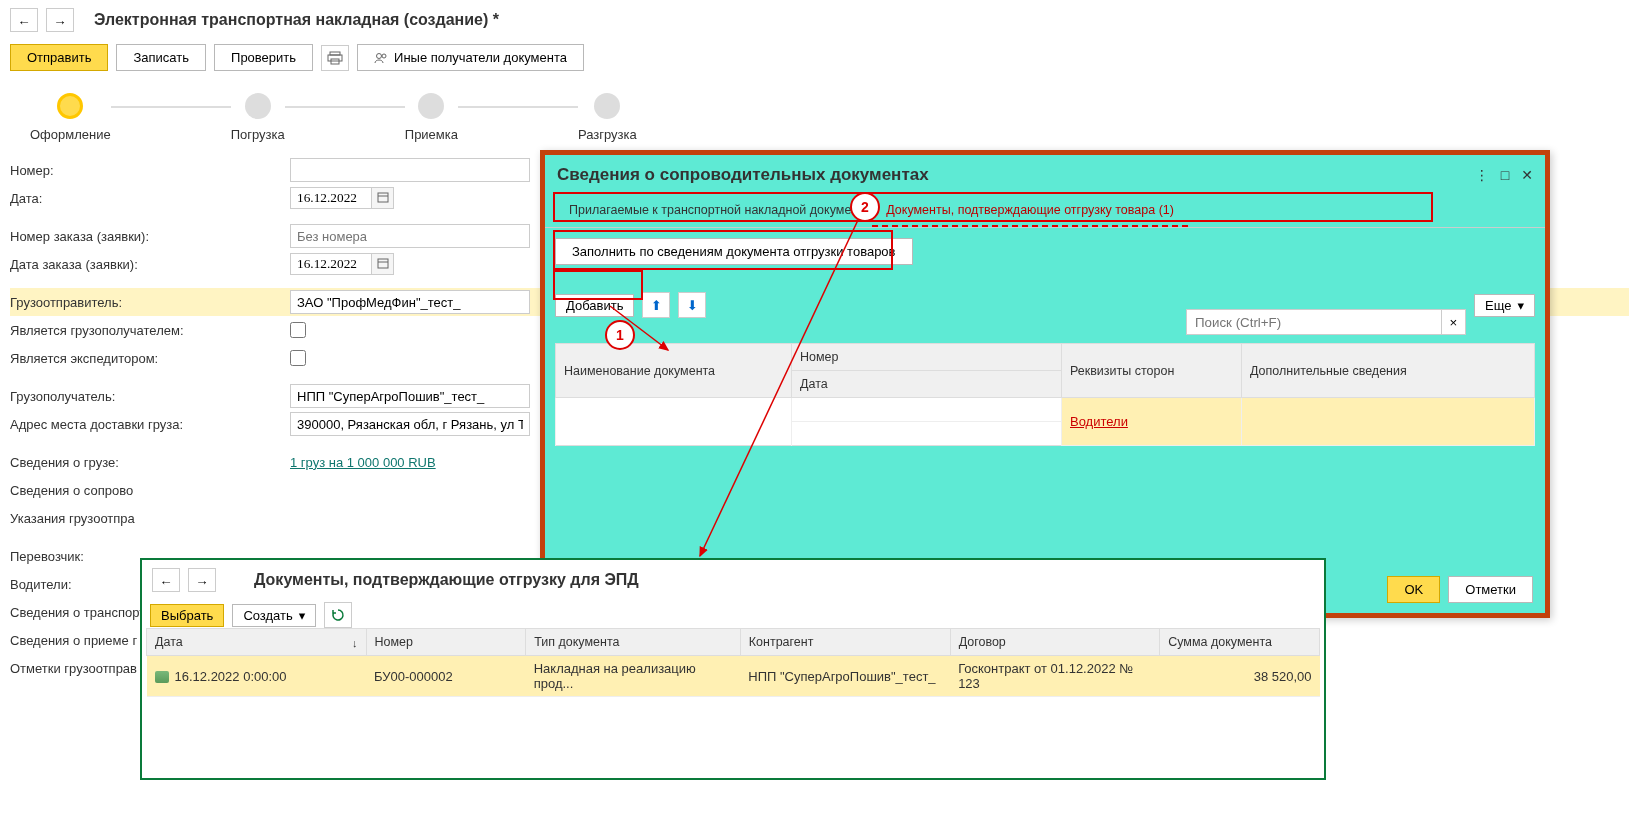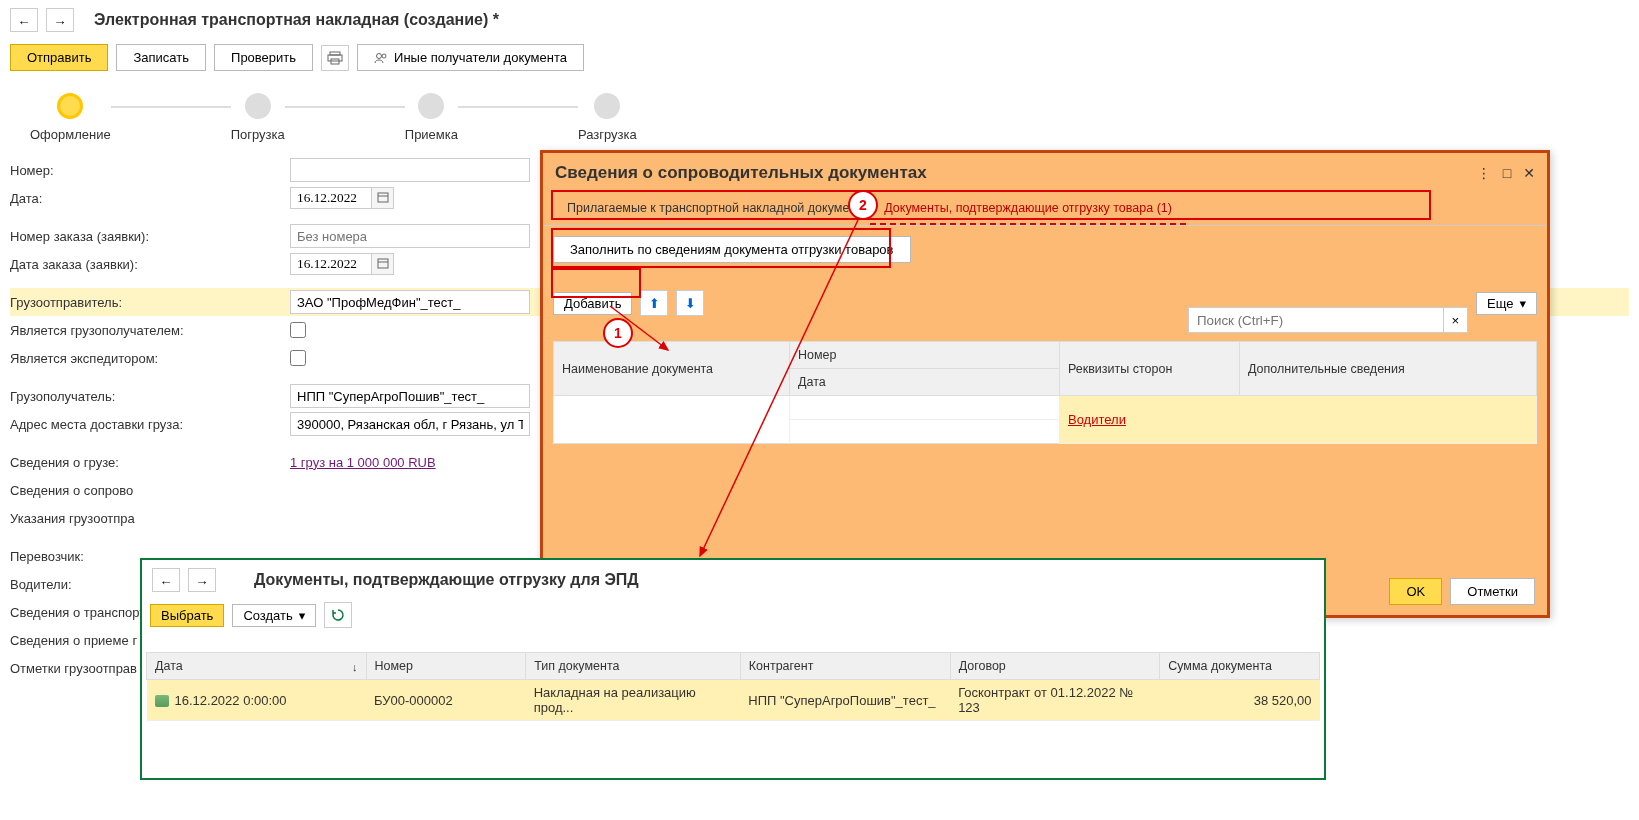--- a/index.html
+++ b/index.html
@@ -19,24 +19,24 @@
 .step-line { width: 120px; height: 2px; background: #ddd; margin-bottom: 22px; }
 .form-section { padding: 4px 10px; }
 .form-row { display: flex; align-items: center; min-height: 28px; padding: 2px 0; }
 .form-row.highlight { background: #fff4c3; }
 .form-label { width: 280px; font-size: 13px; }
 .form-input { width: 240px; height: 24px; border: 1px solid #ccc; padding: 2px 6px; font-size: 13px; }
 .date-wrap { display: inline-flex; border: 1px solid #ccc; }
 .date-wrap input { border: none; width: 80px; padding: 2px 6px; font-family: Liberation Serif, serif; }
 .date-btn { width: 22px; border: none; border-left: 1px solid #ccc; background: #f5f5f5; cursor: pointer; }
 .checkbox { width: 16px; height: 16px; }
-.link { color: #701a75; text-decoration: underline; cursor: pointer; }
+.link { color: #0f766e; text-decoration: underline; cursor: pointer; }
 .sep { height: 10px; }
 
-.popup { position: absolute; background: #fdba74; border: 3px solid #c2410c; box-shadow: 2px 2px 8px rgba(0,0,0,.2); }
+.popup { position: absolute; background: #5eead4; border: 5px solid #c2410c; box-shadow: 2px 2px 8px rgba(0,0,0,.2); }
 .popup1 { left: 540px; top: 150px; width: 1010px; height: 468px; }
 .popup-header { display: flex; align-items: center; justify-content: space-between; padding: 10px 12px; }
 .popup-title { font-size: 17px; font-weight: bold; }
 .popup-controls { display: flex; gap: 12px; }
 .popup-controls span { cursor: pointer; font-size: 14px; }
 .tabs { display: flex; border-bottom: 1px solid #ccc; padding: 0 10px; }
 .tab { padding: 8px 14px; cursor: pointer; font-size: 12.5px; border-bottom: 2px solid transparent; }
 .tab.active { color: #b00; border-bottom: 2px dashed #d00; }
 .popup-toolbar { display: flex; gap: 8px; padding: 10px; align-items: center; }
 .popup-toolbar2 { display: flex; gap: 8px; padding: 0 10px 8px; align-items: center; }
@@ -281,21 +281,21 @@
   <line x1="610" y1="306" x2="668" y2="350" stroke="#d00" stroke-width="1.5" marker-end="url(#arrhead)"></line>
   <line x1="858" y1="220" x2="700" y2="556" stroke="#d00" stroke-width="1.5" marker-end="url(#arrhead)"></line>
 </svg>
 
 <div class="popup2">
   <div class="popup2-header">
     <button class="nav-btn">←</button>
     <button class="nav-btn">→</button>
     <div class="popup2-title">Документы, подтверждающие отгрузку для ЭПД</div>
   </div>
-  <div class="toolbar" style="padding:2px 8px 24px">
+  <div class="toolbar" style="padding:2px 8px 0">
     <button class="btn btn-primary btn-small">Выбрать</button>
     <button class="btn btn-small">
         <span>Создать</span> 
         <span>▾</span>
       </button>
     <button class="icon-btn">
       <svg width="14" height="14">
           <path d="M7 2a5 5 0 1 1-4.5 2.8" fill="none" stroke="#0a7a3a" stroke-width="1.5"></path>
           <path d="M2 2v3h3" fill="none" stroke="#0a7a3a" stroke-width="1.5"></path>
         </svg>

